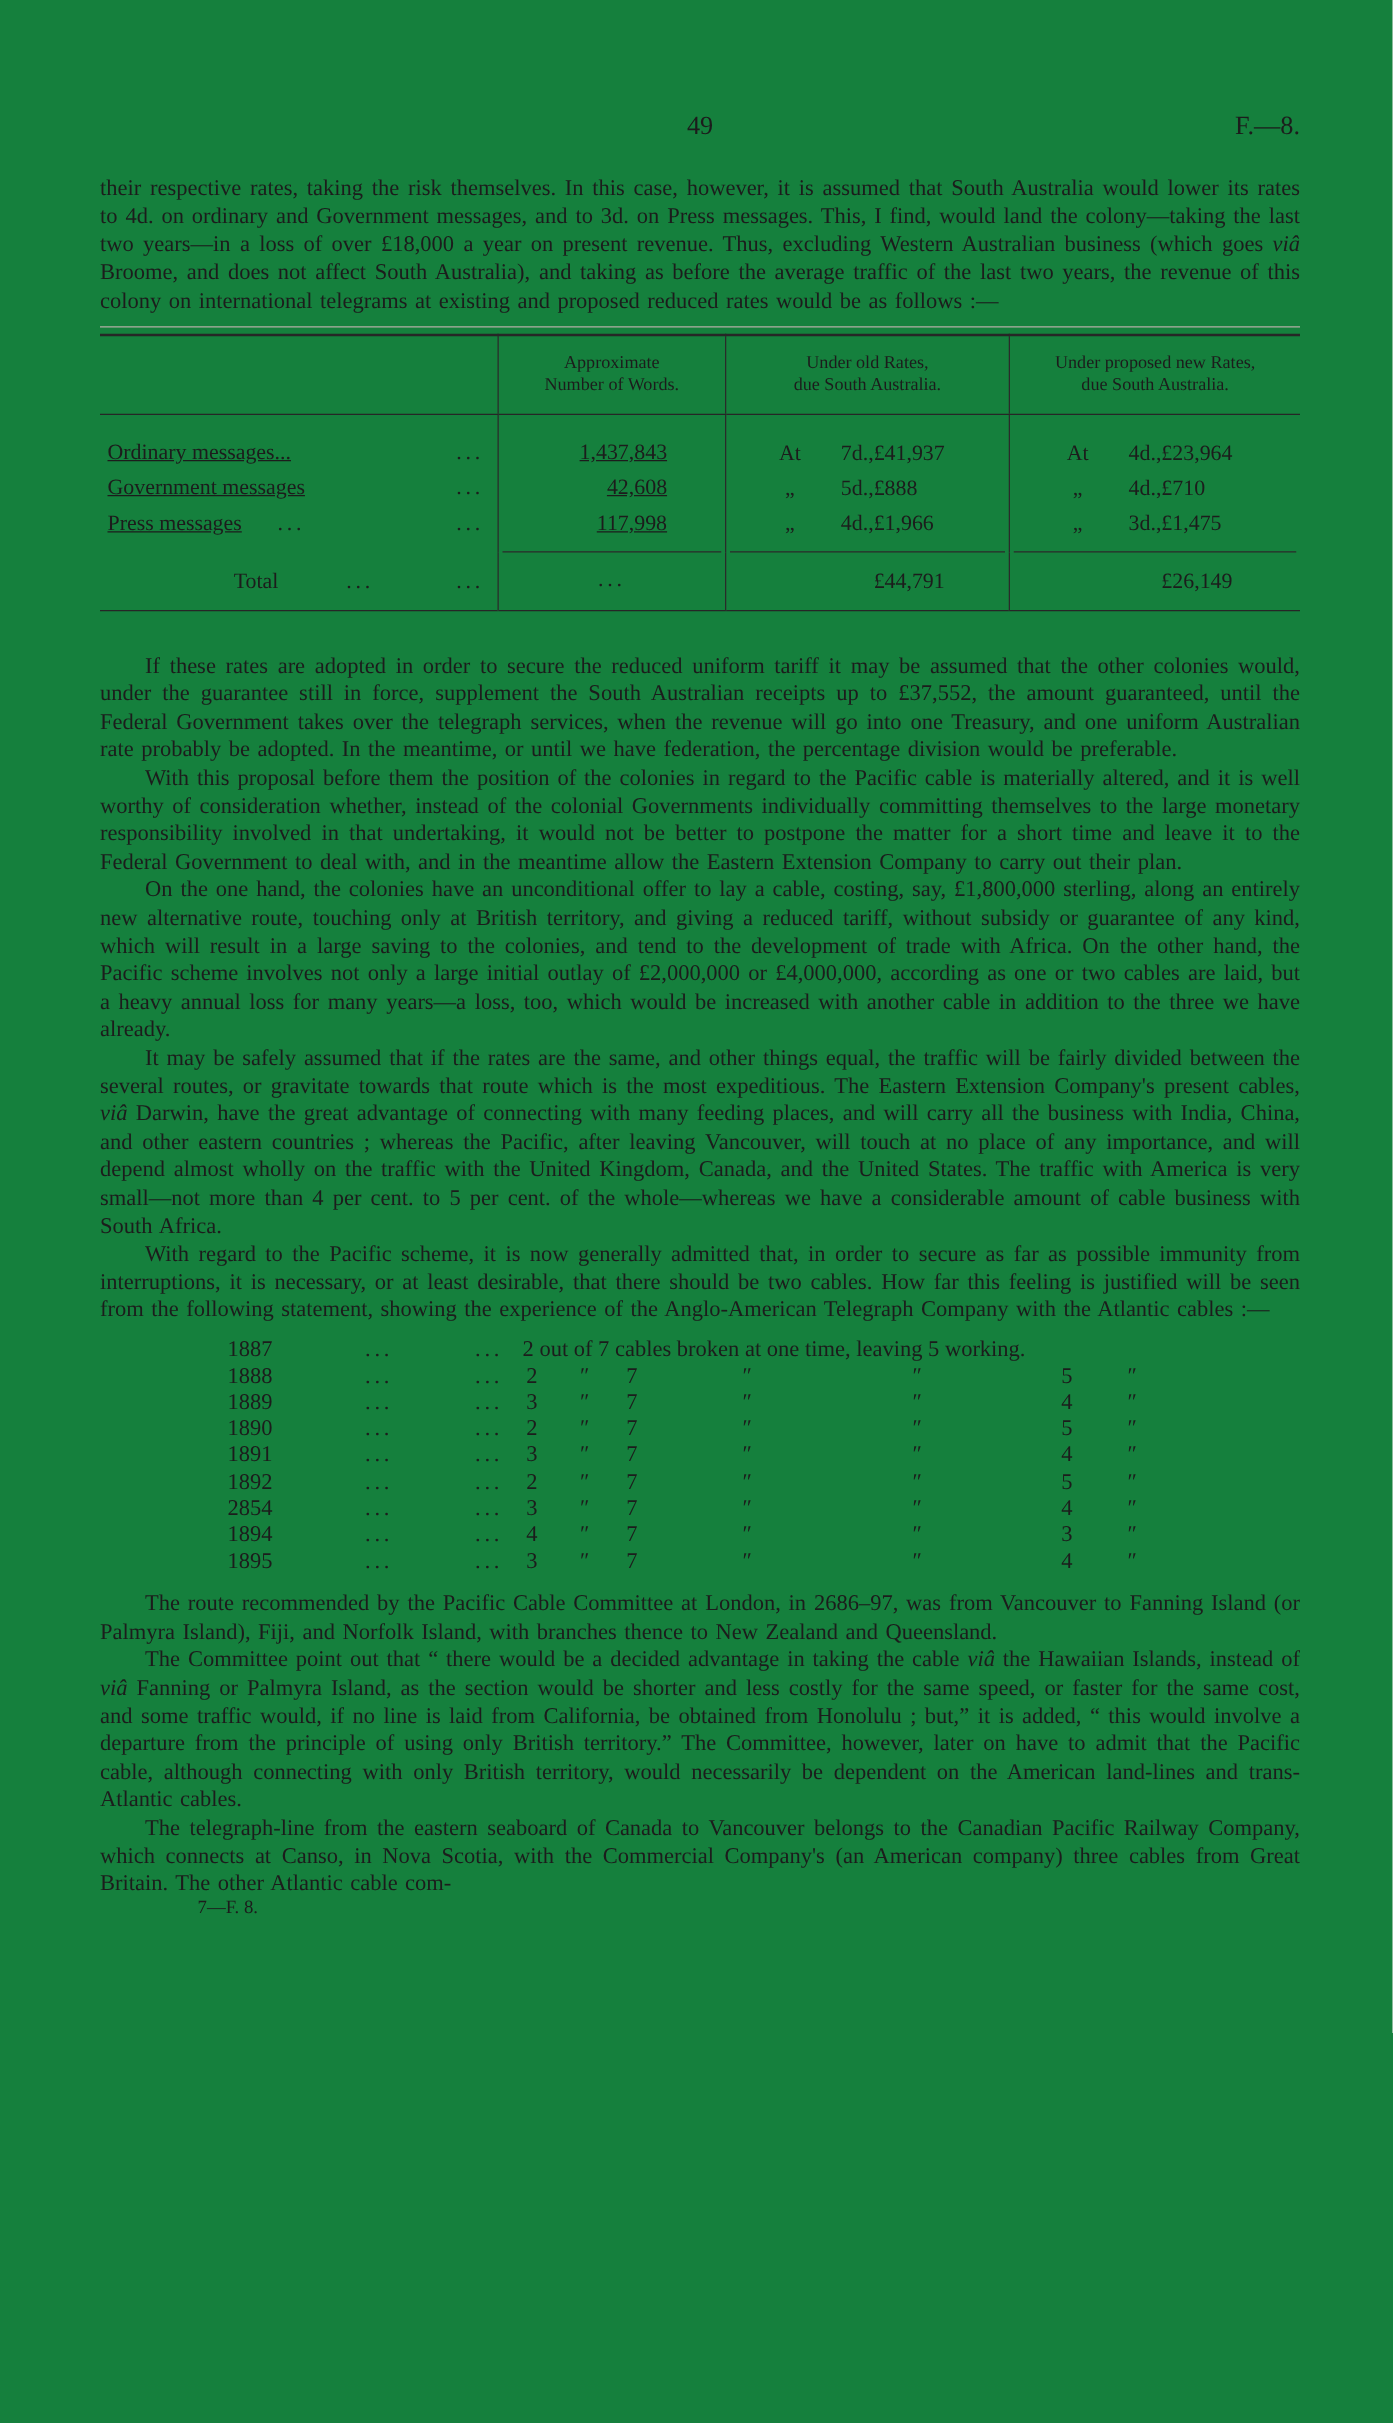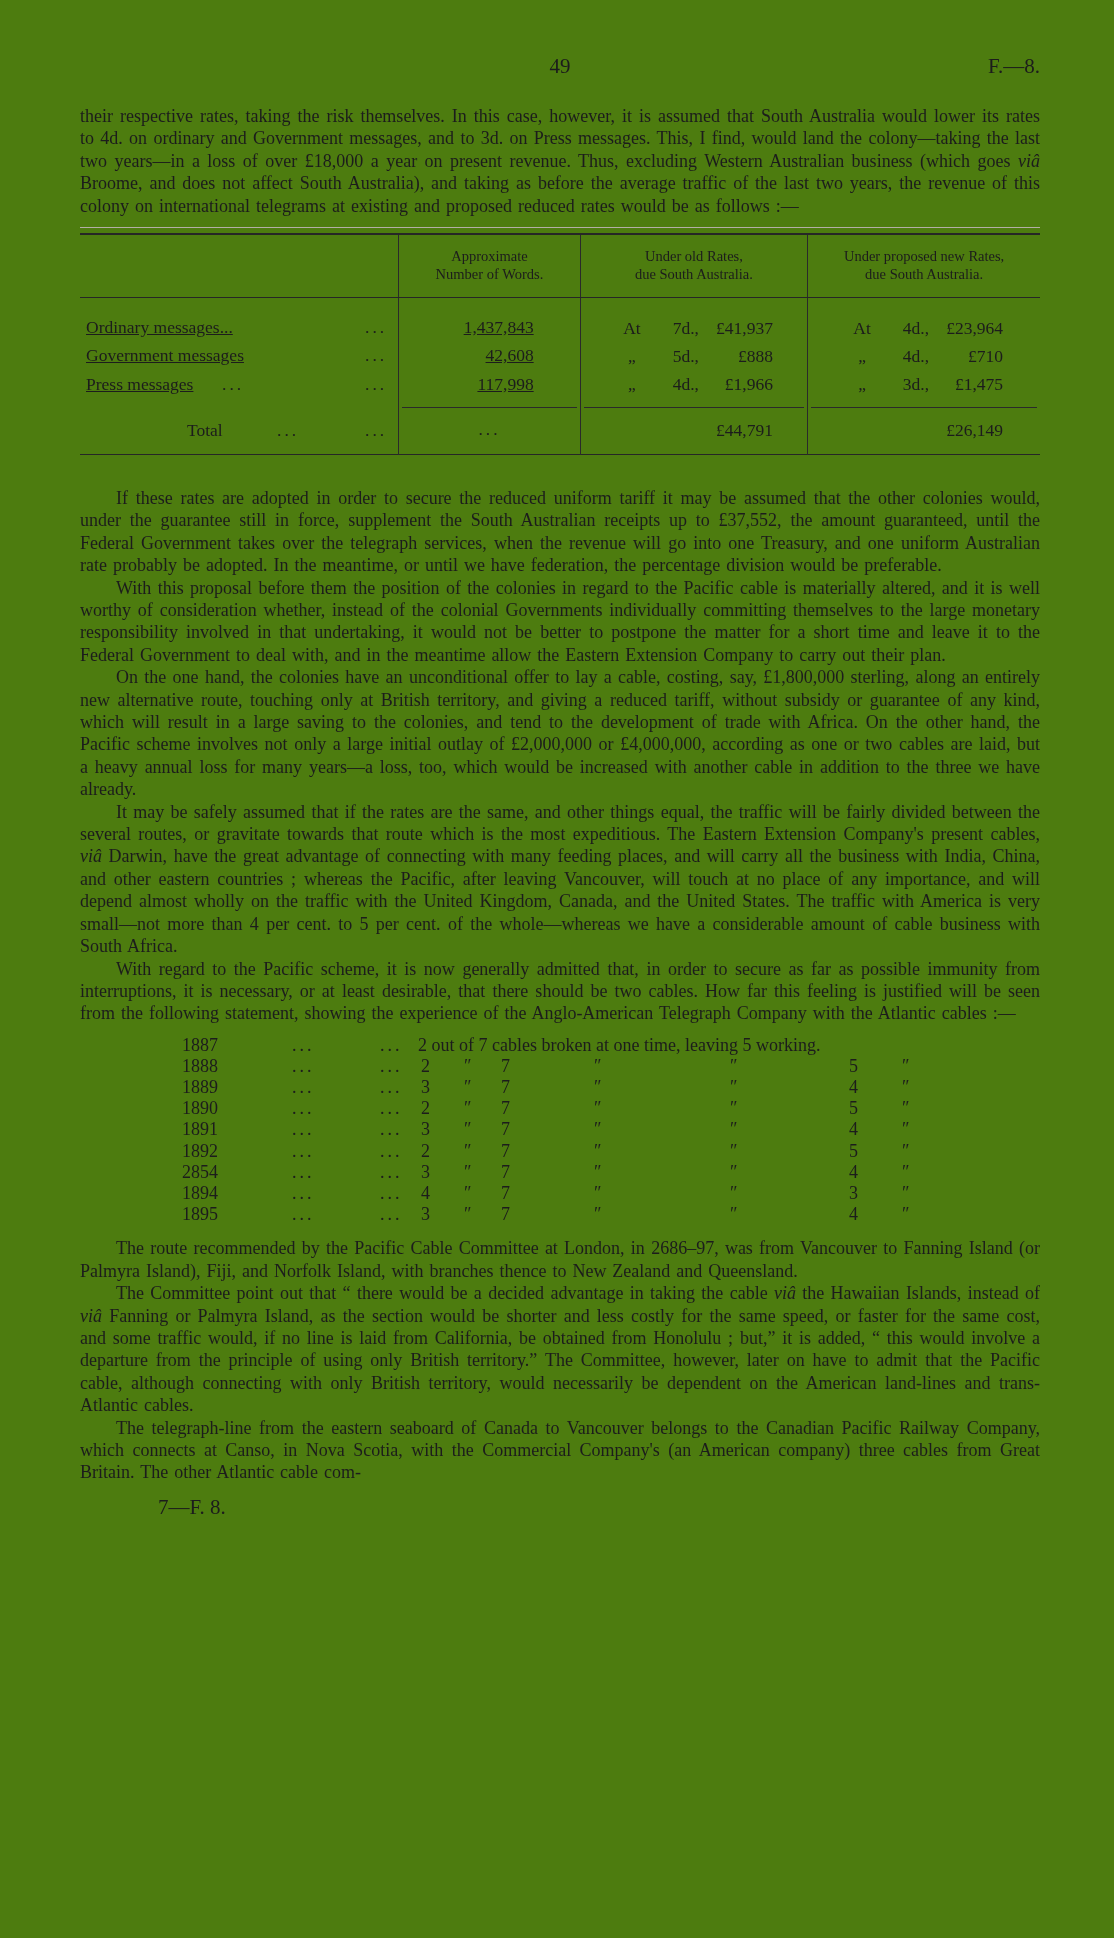--- a/index.html
+++ b/index.html
@@ -1,20 +1,20 @@
 <!DOCTYPE html>
 <html><head>
 <meta charset="utf-8">
 <style>
   html,body{margin:0;padding:0;background:#e8e8e6;}
   .page{
-    width:1114px;height:1938px;margin:0 auto;background:#4d7c0f;color:#1c1c1c;
+    width:1114px;height:1938px;margin:0 auto;background:#15803d;color:#1c1c1c;
     font-family:"Liberation Serif","DejaVu Serif",serif;
     position:relative;overflow:hidden;box-sizing:border-box;
-    padding-top:54px;
+    padding-top:88px;
   }
   .page-head{position:relative;margin:0 74px 26px 80px;text-align:center;font-size:21px;}
   .doc-ref{position:absolute;right:0;top:0;}
   .content{margin:0 74px 0 80px;}
   .para{
     margin:0;text-align:justify;font-size:18px;line-height:22.4px;
     text-indent:36px;word-spacing:1.5px;
   }
   .para.first{text-indent:0;}
   .it{font-style:italic;}
@@ -37,39 +37,39 @@
   .d-row.r1 td{padding-top:15px;}
   .c-num{text-align:right;padding-right:46px !important;}
   .labline{position:relative;padding-left:6px;height:27px;line-height:27px;}
   .dots{letter-spacing:3px;}
   .lab-mid{position:absolute;left:142px;top:0;}
   .lab-end{position:absolute;left:285px;top:0;}
   .c-rate{text-align:center;}
   .rbox{display:inline-flex;width:158px;vertical-align:middle;}
   .rbox .pfx{width:34px;text-align:center;}
   .rbox .rt{width:50px;text-align:right;}
-  .rbox .amt{flex:1;text-align:right;}
+  .rbox .amt{flex:1;text-align:left;}
   .rule-row td{padding-top:9px;}
   .sumrule{border-top:1.8px solid #2a2a2a;margin:0 3px;height:0;}
   .t-row td{padding:10px 0 13px;vertical-align:middle;}
   .totline{position:relative;height:22px;line-height:22px;}
   .tot-lab{position:absolute;left:107px;}
   .tot-d1{position:absolute;left:197px;}
   .tot-d2{position:absolute;left:285px;}
   .c-cen{text-align:center;}
 
   
   .statement{position:relative;margin:10px 0 12px 0;font-size:18px;}
   .st-row{position:relative;height:21.2px;line-height:21.2px;}
   .st{position:absolute;top:0;white-space:nowrap;}
   .st.y{left:102px;} .st.d1{left:212px;letter-spacing:3px;} .st.d2{left:300px;letter-spacing:3px;}
   .st.tx{left:338px;} .st.n1{left:341px;} .st.q1{left:384px;} .st.n7{left:421px;}
   .st.q2{left:514px;} .st.q3{left:650px;} .st.n2{left:769px;} .st.q4{left:822px;}
 
-  .imprint{margin-top:11px;padding-left:78px;font-size:21px;}
+  .imprint{margin-top:0;padding-left:78px;font-size:15px;}
 </style>
 </head>
 <body>
 
 <div class="page">
   <div class="page-head">
     <span class="pg-num">49</span>
     <span class="doc-ref">F.—8.</span>
   </div>
 

